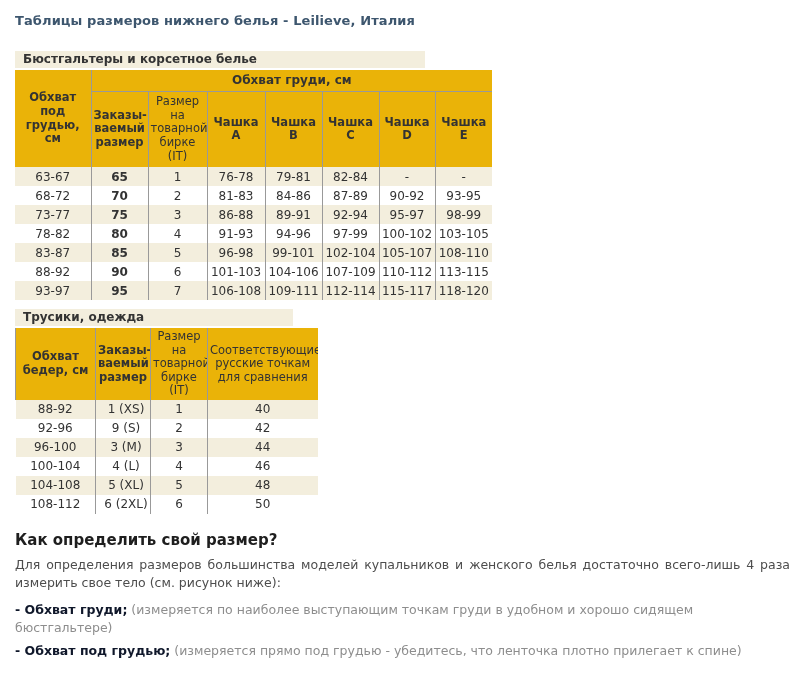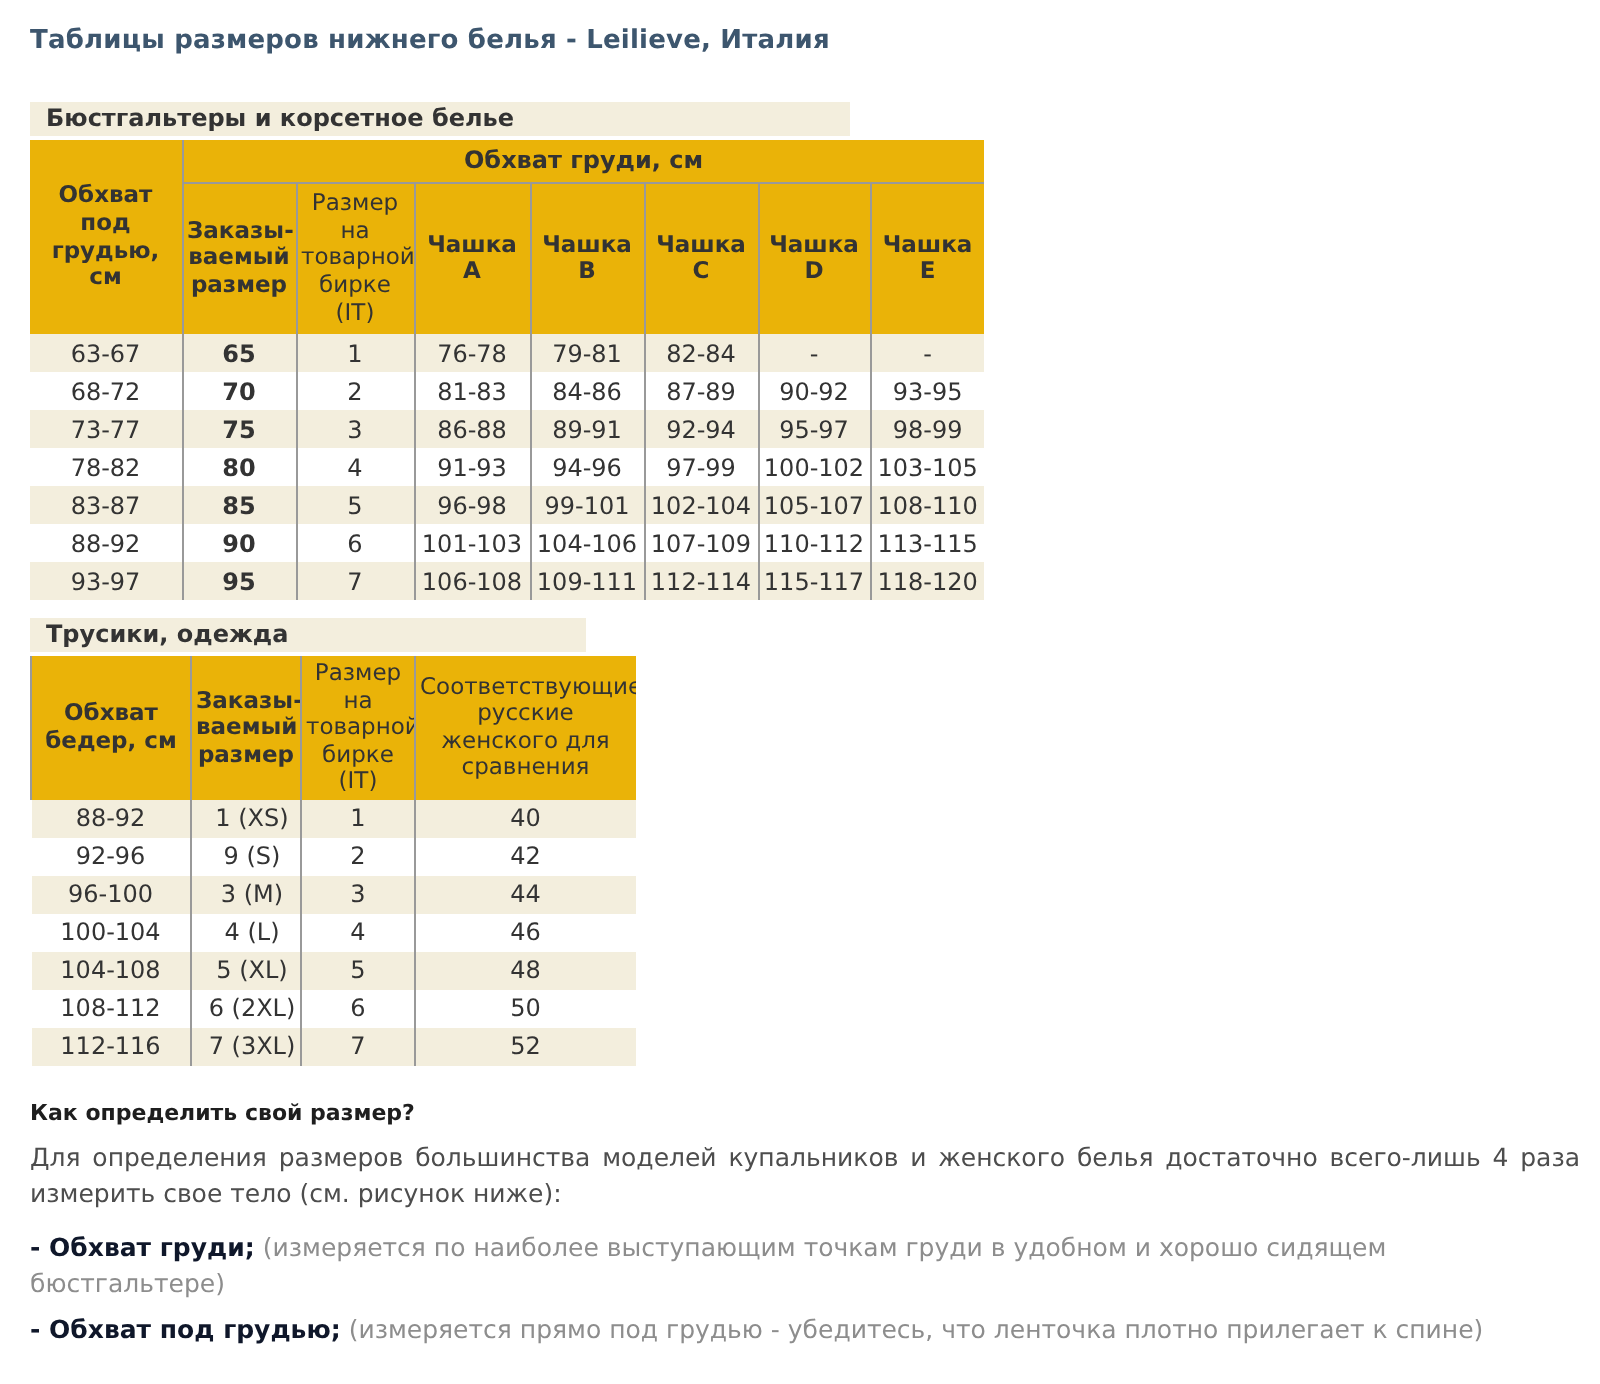--- a/index.html
+++ b/index.html
@@ -62,21 +62,21 @@
   #panties-table thead th:nth-child(4){font-weight:normal;}
   #panties-table tbody tr{height:19px;}
   #panties-table tbody td:nth-child(2){
     font-weight:normal;text-align:center;padding-left:8px;
   }
   tbody tr:nth-child(odd) td{background:var(--accent-beige);}
   tbody tr:nth-child(even) td{background:#ffffff;}
 
   .howto{width:775px;margin-top:17px;color:var(--text-body);}
   .howto-heading{
-    font-size:11px;font-weight:bold;color:#1e1e1e;
+    font-size:15px;font-weight:bold;color:#1e1e1e;
     margin:12px 0 7px 0;
   }
   .howto p{
     font-size:12.5px;line-height:1.45;margin:0 0 9px 0;
     text-align:justify;
   }
   .bullets{margin:4px 0 10px 0;}
   .bullet{font-size:12.5px;line-height:1.45;margin-bottom:5px;}
   .b-label{color:var(--text-body);}
   .b-label.bold{font-weight:bold;color:#0f172a;}
@@ -196,21 +196,21 @@
     <col style="width:80px">
       <col style="width:55px">
       <col style="width:57px">
       <col style="width:110px">
   </colgroup>
   <thead>
     <tr>
         <th>Обхват бедер, см</th>
         <th>Заказы-ваемый размер</th>
         <th>Размер на товарной бирке (IT)</th>
-        <th>Соответствующие русские женского для сравнения</th>
+        <th>Соответствующие русские точкам для сравнения</th>
       </tr>
   </thead>
   <tbody>
       <tr>
         <td>88-92</td>
         <td>1 (XS)</td>
         <td>1</td>
         <td>40</td>
       </tr>
       <tr>
@@ -235,26 +235,20 @@
         <td>104-108</td>
         <td>5 (XL)</td>
         <td>5</td>
         <td>48</td>
       </tr>
       <tr>
         <td>108-112</td>
         <td>6 (2XL)</td>
         <td>6</td>
         <td>50</td>
-      </tr>
-      <tr>
-        <td>112-116</td>
-        <td>7 (3XL)</td>
-        <td>7</td>
-        <td>52</td>
       </tr>
     </tbody>
 </table>
 
 <div class="howto">
   <div class="howto-heading">Как определить свой размер?</div>
   <p>Для определения размеров большинства моделей купальников и женского белья достаточно всего-лишь 4 раза измерить свое тело (см. рисунок ниже):</p>
   <div class="bullets">
       <div class="bullet"><span class="b-label bold">- Обхват груди;</span><span class="b-note"> (измеряется по наиболее выступающим точкам груди в удобном и хорошо сидящем бюстгальтере)</span></div>
       <div class="bullet"><span class="b-label bold">- Обхват под грудью;</span><span class="b-note"> (измеряется прямо под грудью - убедитесь, что ленточка плотно прилегает к спине)</span></div>

